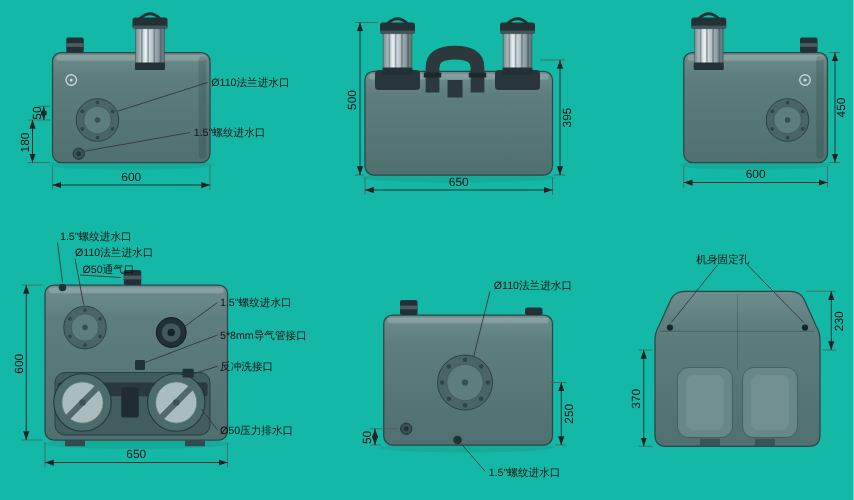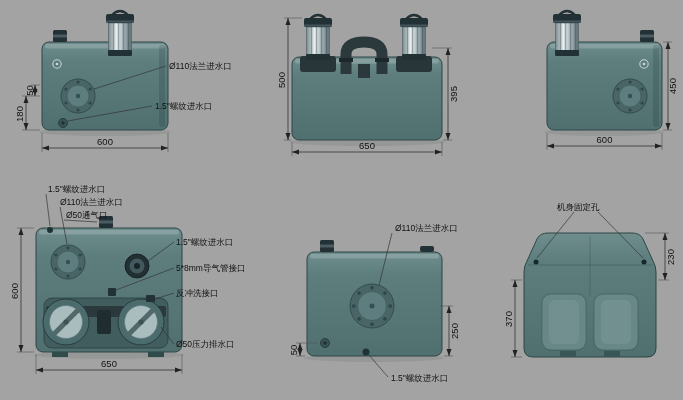--- a/index.html
+++ b/index.html
@@ -1,16 +1,16 @@
 <!DOCTYPE html>
 <html><head>
 <meta charset="utf-8">
 <style>
   html,body{margin:0;padding:0;background:#fff;overflow:hidden}
-  .canvas{position:relative;width:683px;height:400px;background:#a3a3a3;font-family:"Liberation Sans",sans-serif}
+  .canvas{position:relative;width:683px;height:400px;background:#14b8a6;font-family:"Liberation Sans",sans-serif}
   svg{display:block}
   .dimtxt{font-family:"Liberation Sans",sans-serif;font-size:9.5px;fill:#111}
   .lbl{font-family:"Liberation Sans",sans-serif;font-size:8.5px;fill:#111}
   .dline{stroke:#222;stroke-width:0.7;fill:none}
   .ext{stroke:#555;stroke-width:0.6;fill:none}
   .leader{stroke:#333;stroke-width:0.7;fill:none}
 </style>
 </head>
 <body>
 

